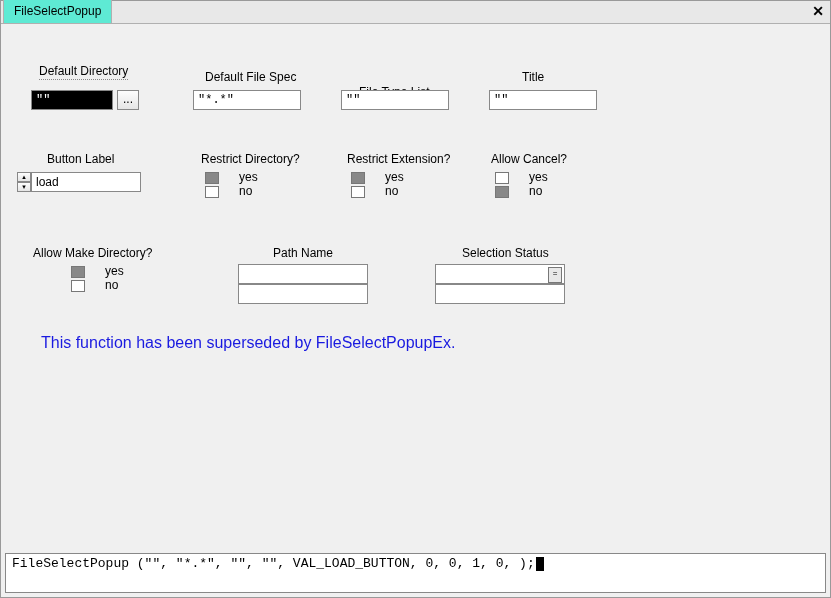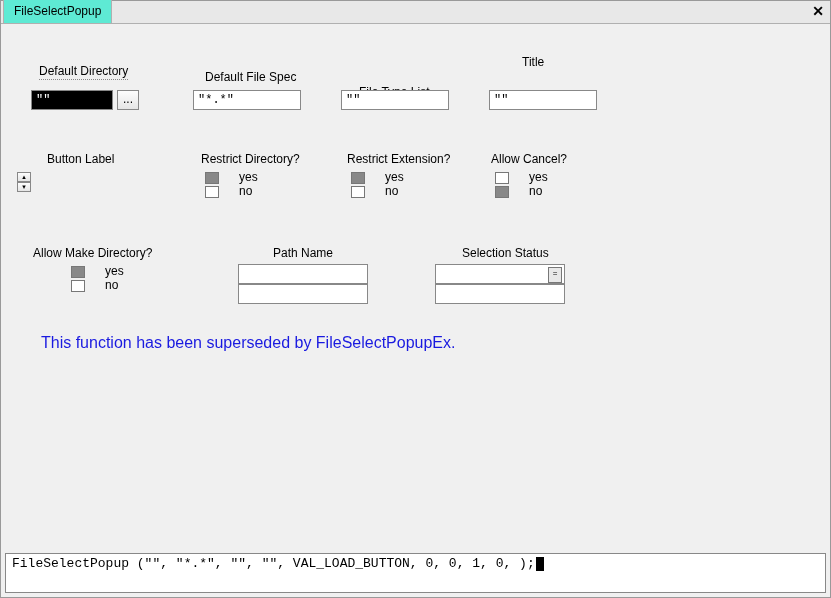--- a/index.html
+++ b/index.html
@@ -41,28 +41,29 @@
     <span class="lbl dd-lbl" style="left:38px;top:40px">Default Directory</span>
     <input class="txt-input" style="left: 30px; top: 66px; width: 82px; background: rgb(0, 0, 0); color: rgb(255, 255, 255);" value="&quot;&quot;">
     <div class="browse-btn" style="left:116px;top:66px">...</div>
 
     <span class="lbl" style="left:204px;top:46px">Default File Spec</span>
     <input class="txt-input" style="left: 192px; top: 66px; width: 108px;" value="&quot;*.*&quot;">
 
     <span class="lbl" style="left:358px;top:61px">File Type List</span>
     <input class="txt-input" style="left: 340px; top: 66px; width: 108px;" value="&quot;&quot;">
 
-    <span class="lbl" style="left:521px;top:31px">Title</span>
+    <span class="lbl" style="left:521px;top:46px">Title</span>
     <input class="txt-input" style="left: 488px; top: 66px; width: 108px;" value="&quot;&quot;">
 
     <span class="lbl" style="left:46px;top:128px">Button Label</span>
     <div class="spin" style="left:16px;top:148px">
       <div>▴</div>
       <div>▾</div>
     </div>
+    <input class="txt-input" style="left: 30px; top: 148px; width: 110px; font-family: inherit;" value="load">
 
     <span class="lbl" style="left:200px;top:128px">Restrict Directory?</span>
     <div class="yn-group" style="left:204px;top:146px">
       <div class="yn-row">
           <div class="yn-box sel"></div>
           <span>yes</span>
         </div>
       <div class="yn-row">
           <div class="yn-box unsel"></div>
           <span>no</span>

